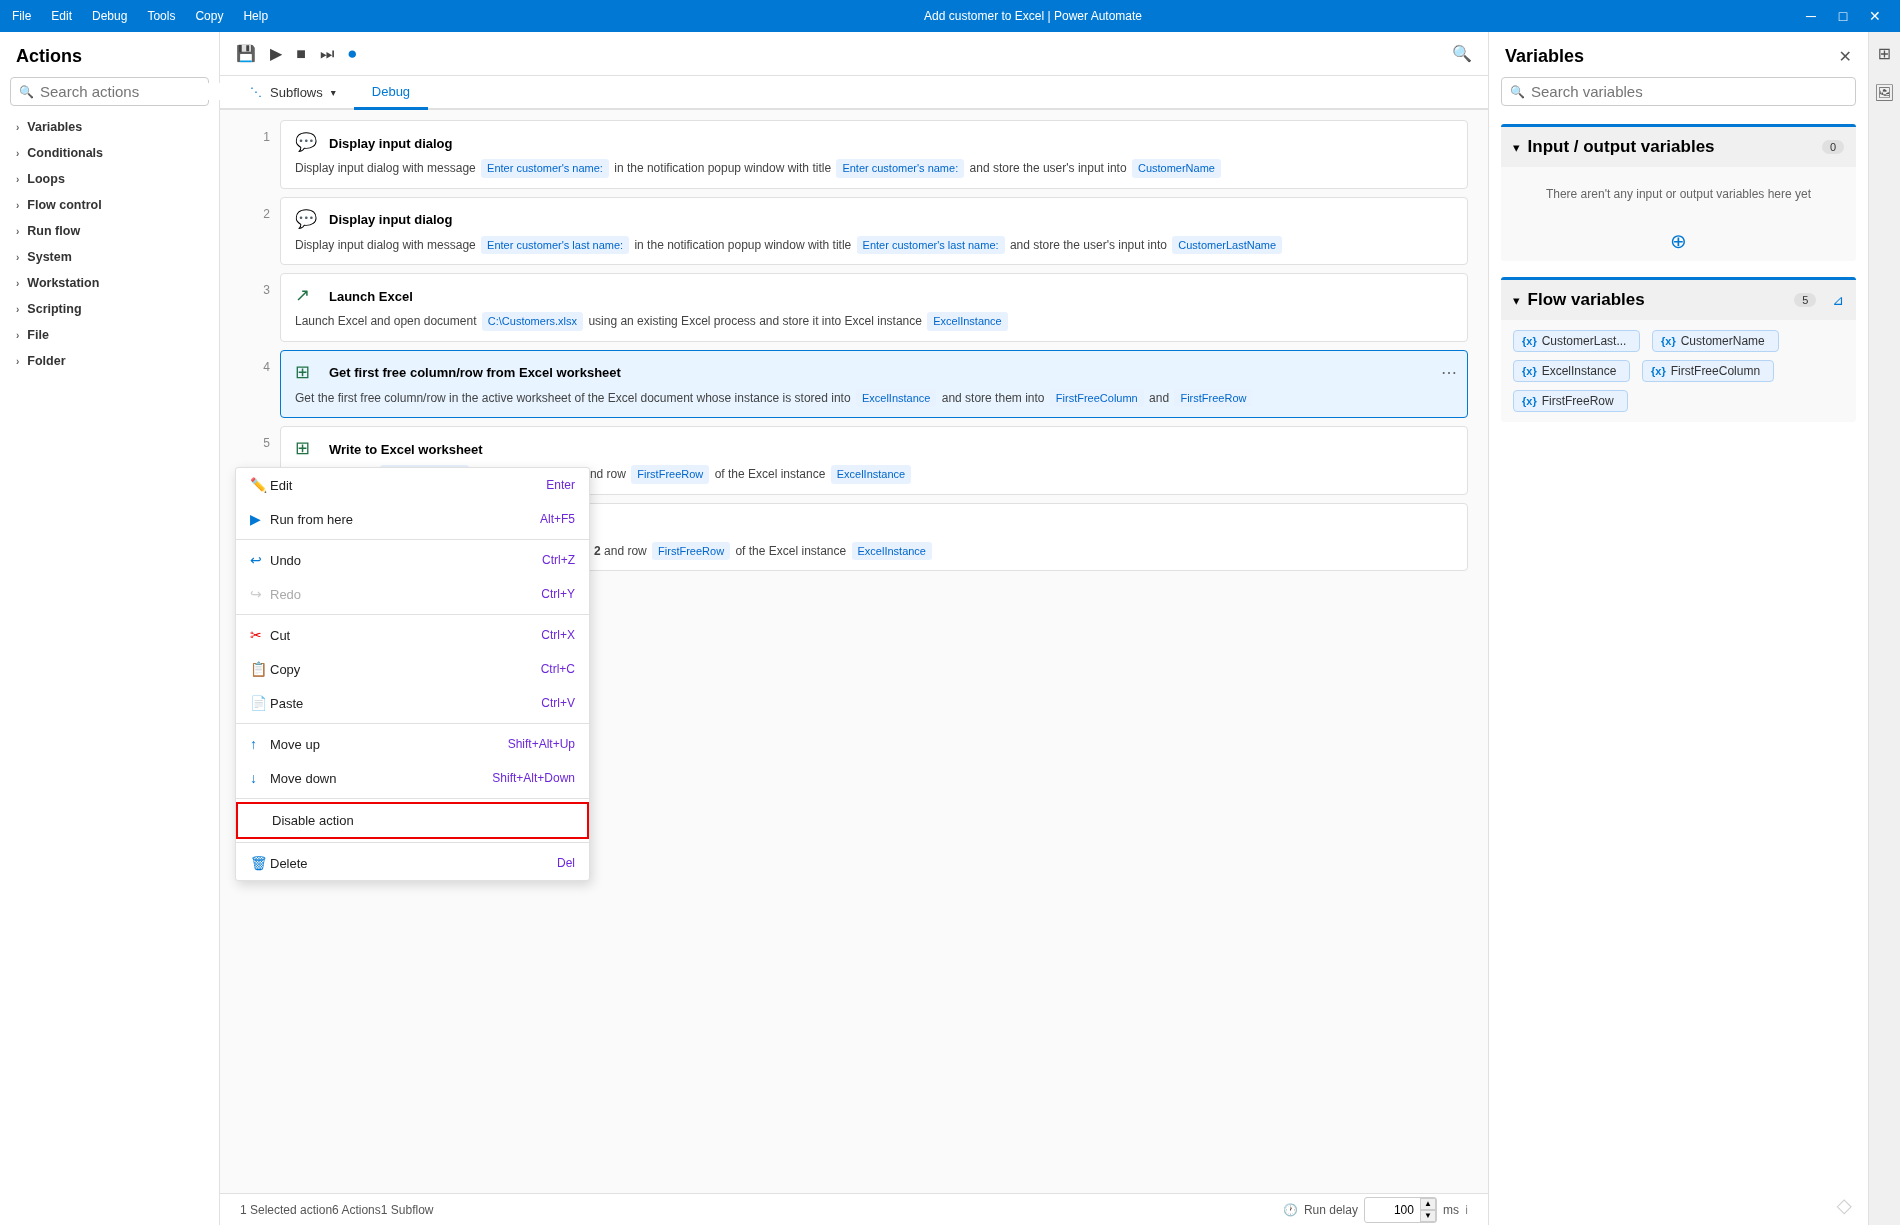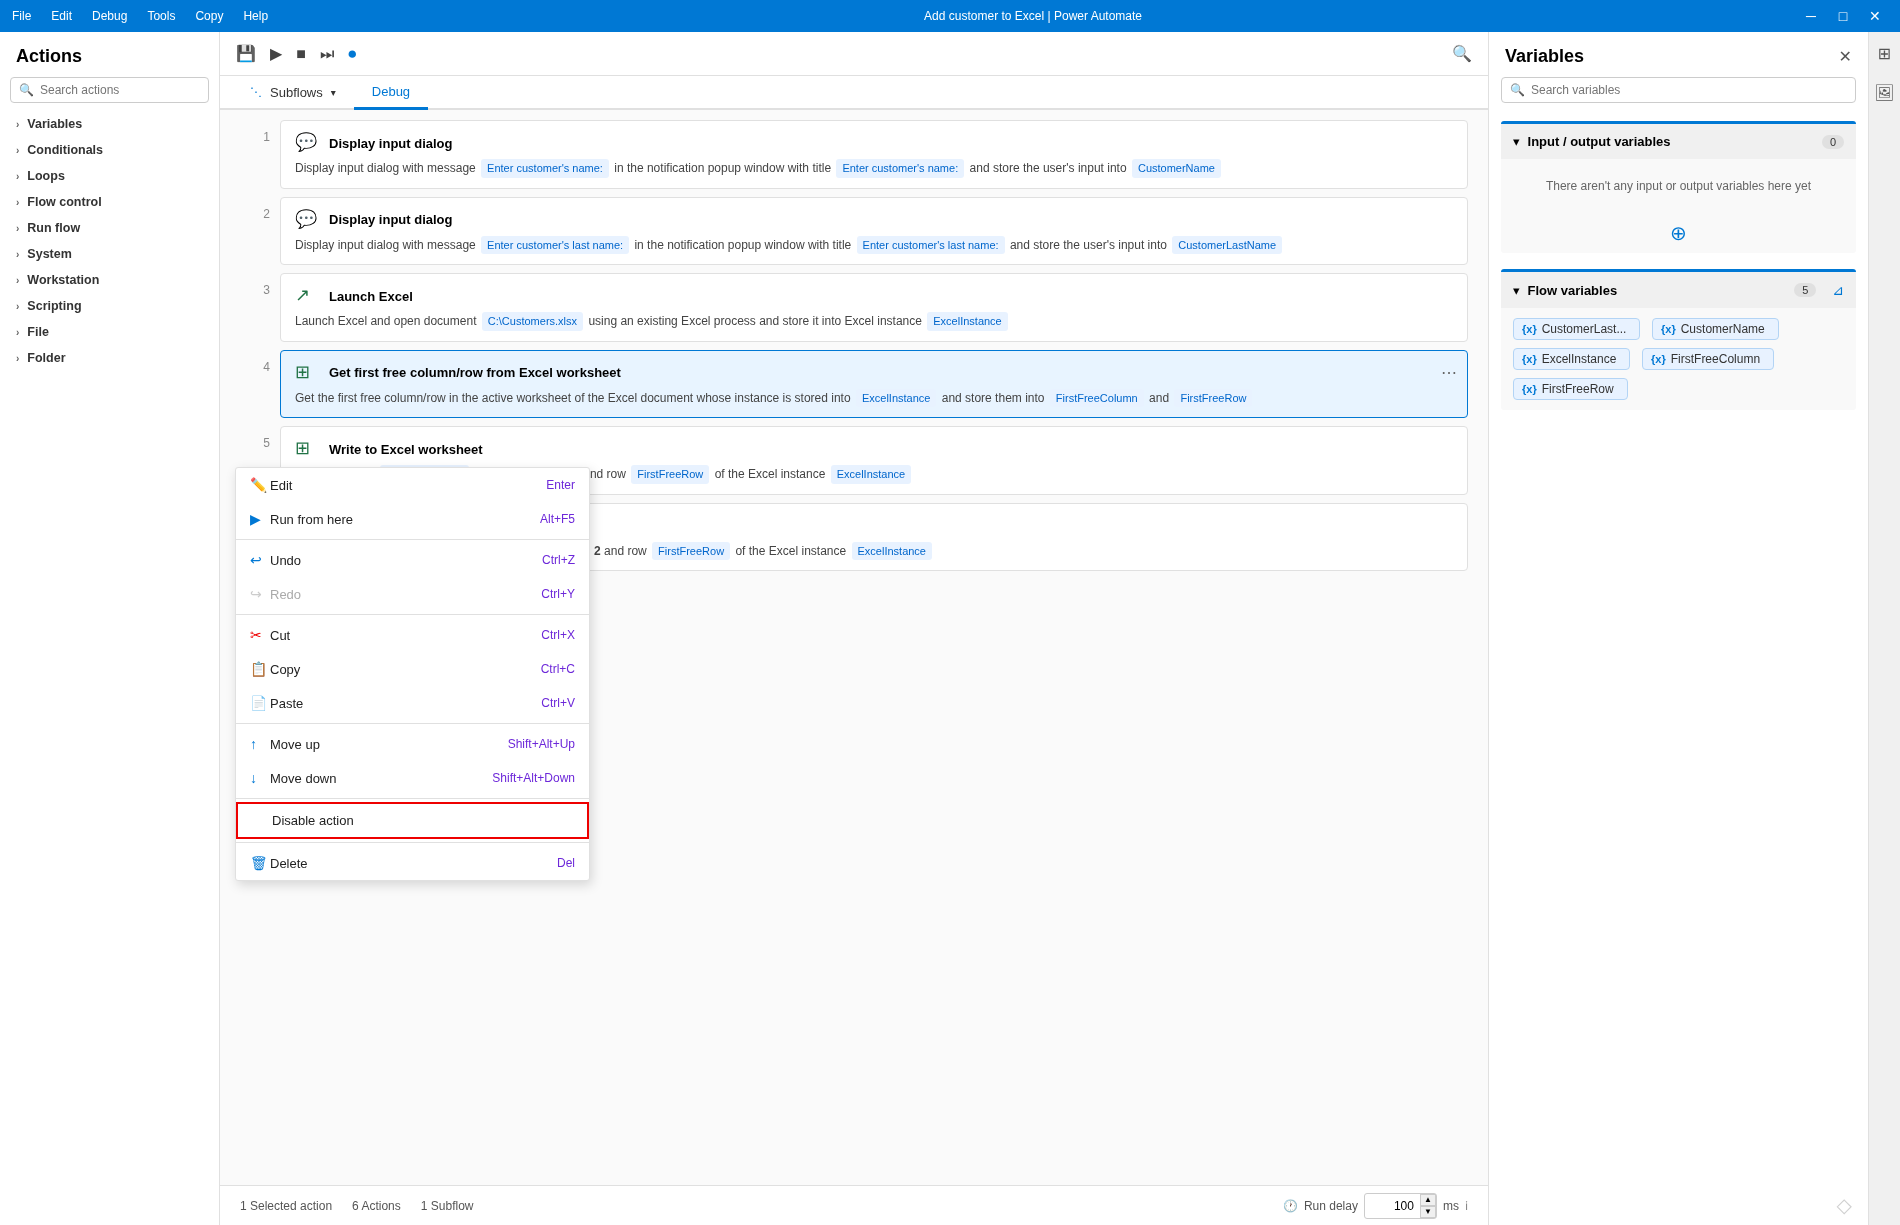--- a/index.html
+++ b/index.html
@@ -26,21 +26,21 @@
     
     .left-panel {
       width: 220px; background: #fff; border-right: 1px solid #e0e0e0;
       display: flex; flex-direction: column; flex-shrink: 0; position: relative; z-index: 10;
     }
     .panel-title { font-size: 18px; font-weight: 600; padding: 14px 16px 10px; }
     .search-box {
       margin: 0 10px 8px; display: flex; align-items: center;
       border: 1px solid #ccc; border-radius: 4px; padding: 5px 8px; background: #fff;
     }
-    .search-box input { border: none; outline: none; font-size: 12px; flex: 1; color: #be185d; }
+    .search-box input { border: none; outline: none; font-size: 15px; flex: 1; color: #be185d; }
     .search-icon { color: #666; margin-right: 6px; font-size: 12px; }
 
     .actions-list { overflow-y: auto; flex: 1; }
     .action-group {
       padding: 6px 16px; font-size: 12.5px; font-weight: 600; color: #333;
       display: flex; align-items: center; cursor: pointer; gap: 8px;
     }
     .chevron { font-size: 10px; color: #666; }
 
     
@@ -87,22 +87,22 @@
     .step-tag {
       display: inline-block; background: #e8f2ff; color: #0066cc; border-radius: 3px;
       padding: 1px 6px; font-size: 11px; margin: 0 2px;
     }
     .step-more {
       position: absolute; right: 10px; top: 12px; color: #666; cursor: pointer; font-size: 16px;
     }
 
     
     .status-bar {
-      height: 40px; background: #fff; border-top: 1px solid #e0e0e0;
-      display: flex; align-items: center; padding: 0 20px; gap: 20px; font-size: 12px; color: #555;
+      height: 32px; background: #fff; border-top: 1px solid #e0e0e0;
+      display: flex; align-items: center; padding: 0 20px; font-size: 12px; color: #555;
     }
     .run-delay-box { display: flex; align-items: center; gap: 6px; }
     .delay-input {
       width: 60px; border: 1px solid #ccc; border-radius: 3px; padding: 2px 6px;
       font-size: 12px; text-align: right;
     }
     .delay-spinner { display: flex; flex-direction: column; }
     .delay-spinner button { font-size: 8px; background: #f0f0f0; border: 1px solid #ccc; cursor: pointer; line-height: 1; padding: 1px 3px; }
 
     
@@ -118,21 +118,21 @@
     .close-btn { background: none; border: none; cursor: pointer; font-size: 16px; color: #555; }
 
     .var-section {
       border-top: 3px solid #0078d4; margin: 8px 12px; border-radius: 3px; overflow: hidden;
       background: #f9f9f9;
     }
     .var-section-header {
       display: flex; align-items: center; gap: 8px; padding: 10px 12px;
       cursor: pointer; background: #f0f0f0;
     }
-    .var-section-title { font-weight: 600; font-size: 13px; flex: 1; }
+    .var-section-title { font-weight: 600; font-size: 17px; flex: 1; }
     .var-count {
       background: #e0e0e0; border-radius: 10px; padding: 1px 8px;
       font-size: 11px; color: #333;
     }
     .var-empty { padding: 20px; text-align: center; color: #666; font-size: 12px; }
     .var-add { color: #0078d4; font-size: 20px; cursor: pointer; display: block; text-align: center; padding: 8px; }
 
     .var-item {
       display: inline-flex; align-items: center; background: #e8f2ff;
       border: 1px solid #b3d4f5; border-radius: 4px; padding: 3px 8px;

